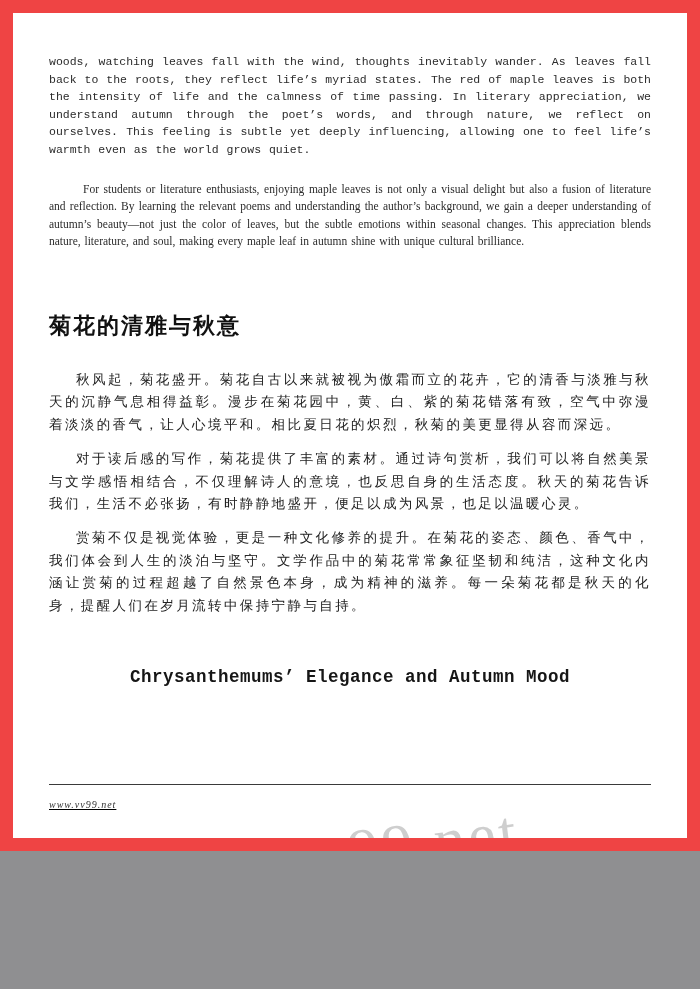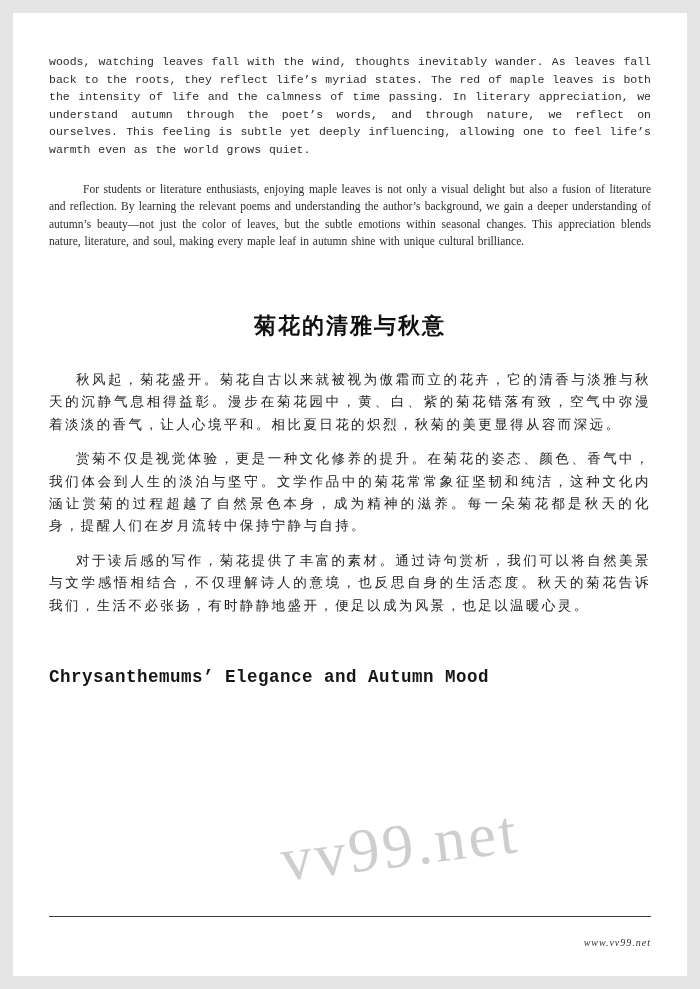--- a/index.html
+++ b/index.html
@@ -4,22 +4,22 @@
 <style>
   html, body {
     margin: 0;
     padding: 0;
     background: #8f8f91;
     font-family: "Liberation Sans", sans-serif;
   }
   .frame {
     position: relative;
     width: 700px;
-    height: 989px;
-    background: #e5e5e5;
+    height: 851px;
+    background: #ef4444;
     overflow: hidden;
   }
   .page {
     position: absolute;
     left: 13px;
     top: 13px;
     right: 13px;
     bottom: 13px;
     background: #ffffff;
     padding: 40px 36px 0 36px;
@@ -37,21 +37,21 @@
     position: relative;
     z-index: 2;
   }
   p.en.indent { text-indent: 34px; font-family: Liberation Serif, serif; }
   h1.cn-title {
     margin: 60px 0 28px 0;
     font-family: "Liberation Serif", "DejaVu Serif", serif;
     font-size: 22px;
     font-weight: bold;
     color: #111;
-    text-align: center;
+    text-align: left;
     letter-spacing: 2px;
     position: relative;
     z-index: 2;
   }
   p.cn {
     margin: 0 0 12px 0;
     font-family: "Liberation Serif", "DejaVu Serif", serif;
     font-size: 13.5px;
     line-height: 22.4px;
     letter-spacing: 2.4px;
@@ -60,21 +60,21 @@
     text-indent: 2em;
     position: relative;
     z-index: 2;
   }
   h2.en-title {
     margin: 50px 0 26px 0;
     font-family: "Liberation Mono", "DejaVu Sans Mono", monospace;
     font-size: 17.5px;
     font-weight: bold;
     color: #161616;
-    text-align: left;
+    text-align: center;
     letter-spacing: 0.5px;
     position: relative;
     z-index: 2;
   }
   .watermark {
     position: absolute;
     left: 268px;
     top: 812px;
     font-family: "Liberation Serif", "DejaVu Serif", serif;
     font-size: 62px;
@@ -85,23 +85,23 @@
     white-space: nowrap;
     pointer-events: none;
     z-index: 3;
   }
   .footer {
     position: absolute;
     left: 36px;
     right: 36px;
     bottom: 26px;
     border-top: 1px solid #3a3a3a;
-    padding-top: 15px;
-    text-align: right;
+    padding-top: 9px;
     z-index: 2;
+    text-decoration: underline;
   }
   .footer .site {
     font-family: "Liberation Serif", "DejaVu Serif", serif;
     font-style: italic;
     font-size: 10px;
     letter-spacing: 1px;
     color: #333;
   }
 </style>
 </head>
@@ -111,22 +111,22 @@
   <div class="page">
 
     <section>
       <p class="en">woods, watching leaves fall with the wind, thoughts inevitably wander. As leaves fall back to the roots, they reflect life’s myriad states. The red of maple leaves is both the intensity of life and the calmness of time passing. In literary appreciation, we understand autumn through the poet’s words, and through nature, we reflect on ourselves. This feeling is subtle yet deeply influencing, allowing one to feel life’s warmth even as the world grows quiet.</p>
       <p class="en indent">For students or literature enthusiasts, enjoying maple leaves is not only a visual delight but also a fusion of literature and reflection. By learning the relevant poems and understanding the author’s background, we gain a deeper understanding of autumn’s beauty—not just the color of leaves, but the subtle emotions within seasonal changes. This appreciation blends nature, literature, and soul, making every maple leaf in autumn shine with unique cultural brilliance.</p>
     </section>
 
     <section>
       <h1 class="cn-title">菊花的清雅与秋意</h1>
       <p class="cn">秋风起，菊花盛开。菊花自古以来就被视为傲霜而立的花卉，它的清香与淡雅与秋天的沉静气息相得益彰。漫步在菊花园中，黄、白、紫的菊花错落有致，空气中弥漫着淡淡的香气，让人心境平和。相比夏日花的炽烈，秋菊的美更显得从容而深远。</p>
+      <p class="cn">对于读后感的写作，菊花提供了丰富的素材。通过诗句赏析，我们可以将自然美景与文学感悟相结合，不仅理解诗人的意境，也反思自身的生活态度。秋天的菊花告诉我们，生活不必张扬，有时静静地盛开，便足以成为风景，也足以温暖心灵。</p>
       <p class="cn">赏菊不仅是视觉体验，更是一种文化修养的提升。在菊花的姿态、颜色、香气中，我们体会到人生的淡泊与坚守。文学作品中的菊花常常象征坚韧和纯洁，这种文化内涵让赏菊的过程超越了自然景色本身，成为精神的滋养。每一朵菊花都是秋天的化身，提醒人们在岁月流转中保持宁静与自持。</p>
-      <p class="cn">对于读后感的写作，菊花提供了丰富的素材。通过诗句赏析，我们可以将自然美景与文学感悟相结合，不仅理解诗人的意境，也反思自身的生活态度。秋天的菊花告诉我们，生活不必张扬，有时静静地盛开，便足以成为风景，也足以温暖心灵。</p>
     </section>
 
     <section>
       <h2 class="en-title">Chrysanthemums’ Elegance and Autumn Mood</h2>
     </section>
 
     <div class="watermark">vv99.net</div>
 
     <div class="footer">
       <span class="site">www.vv99.net</span>

